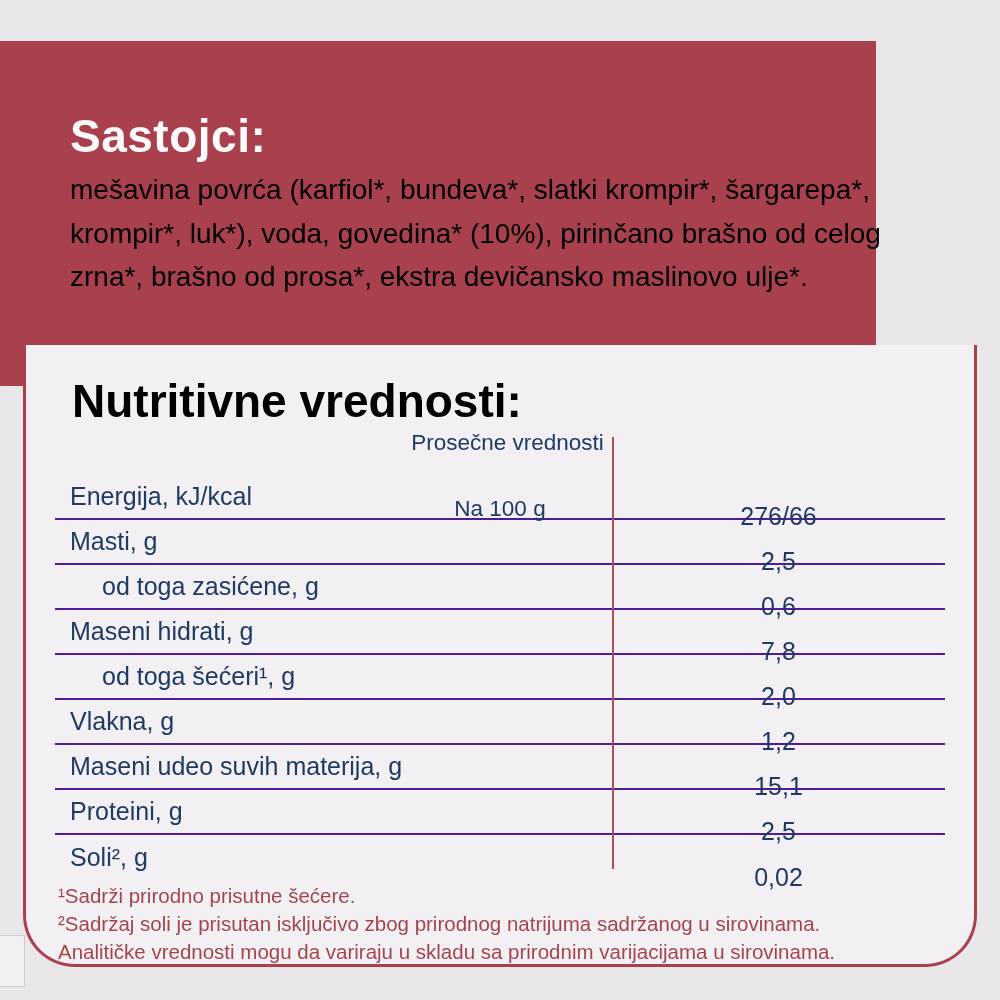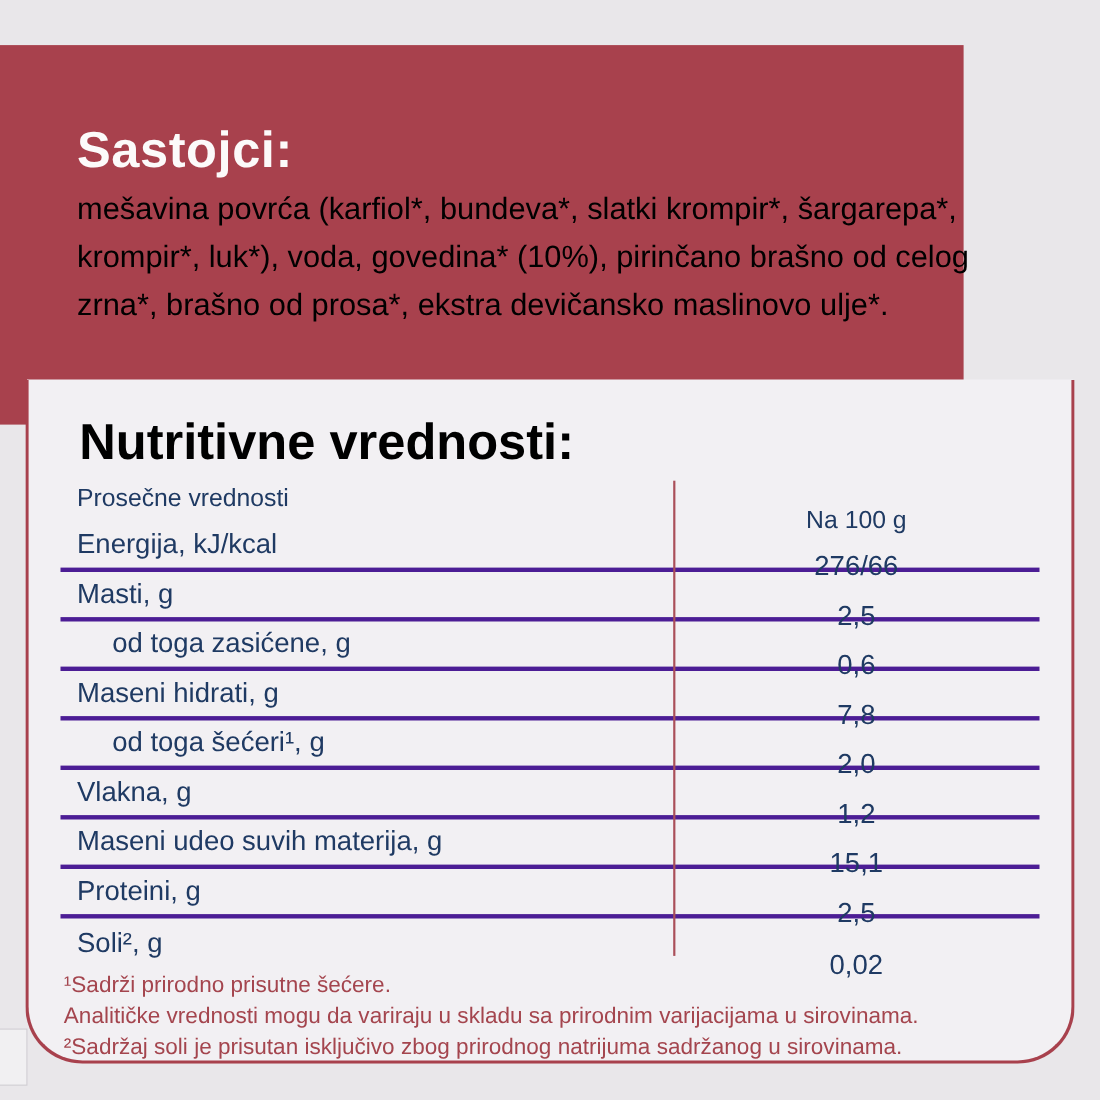--- a/index.html
+++ b/index.html
@@ -53,25 +53,25 @@
   .ntable {
     position: absolute; left: 55px; top: 430px;
     width: 890px;
   }
   .nrow {
     display: flex; align-items: center;
     height: 45px;
     color: #1f3a63;
     font-size: 25px;
   }
-  .nrow.sep { border-bottom: 4px solid #4c1d95; }
+  .nrow.sep { border-bottom: 2px solid #4c1d95; }
   .nrow .lbl { flex: 1; padding-left: 15px; white-space: nowrap; }
   .nrow.indent .lbl { padding-left: 47px; }
   .nrow .val { width: 333px; text-align: center; white-space: nowrap; margin-top: 40px; }
-  .nrow.thead { font-size: 22.5px; }
+  .nrow.thead { font-size: 22.5px; flex-direction: column; }
   .vline {
     position: absolute; left: 612px; top: 437px;
     width: 2px; height: 432px;
     background: #aa4f59;
   }
 
   
   .footnotes {
     position: absolute; left: 58px; top: 882px;
     font-size: 20.5px; line-height: 28px; color: #a4454e;
@@ -156,17 +156,17 @@
     <div class="nrow">
       <div class="lbl">Soli², g</div>
       <div class="val">0,02</div>
     </div>
   </div>
 
   <div class="vline"></div>
 
   <div class="footnotes">
     <span>¹Sadrži prirodno prisutne šećere.</span>
+    <span>²Sadržaj soli je prisutan isključivo zbog prirodnog natrijuma sadržanog u sirovinama.</span>
     <span>Analitičke vrednosti mogu da variraju u skladu sa prirodnim varijacijama u sirovinama.</span>
-    <span>²Sadržaj soli je prisutan isključivo zbog prirodnog natrijuma sadržanog u sirovinama.</span>
   </div>
 
 </div>
 
 </body></html>

